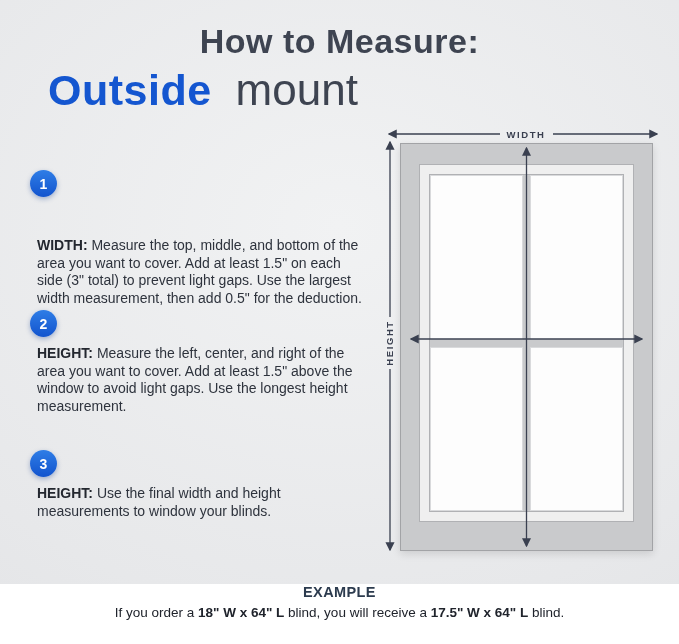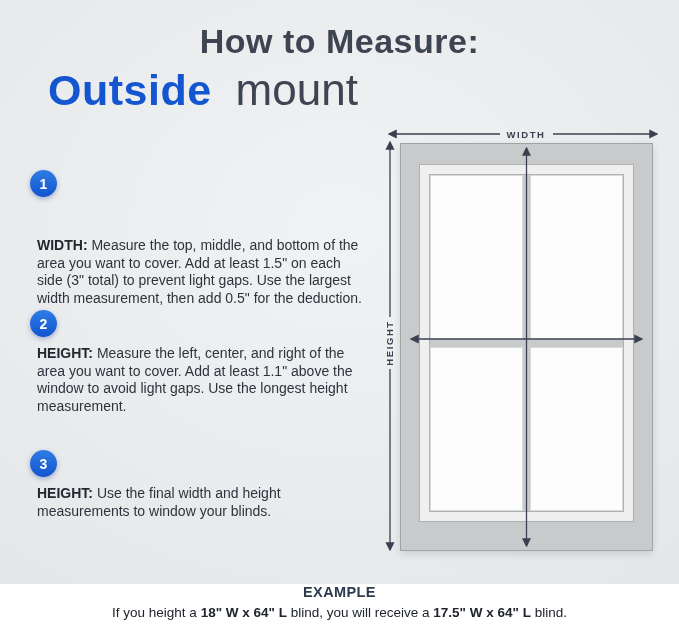--- a/index.html
+++ b/index.html
@@ -81,21 +81,21 @@
   </div>
 
   <div class="step-badge" id="badge1">
     <span>1</span>
   </div>
   <p class="step-text" id="text1"><span class="step-label">WIDTH:</span> <span>Measure the top, middle, and bottom of the area you want to cover. Add at least 1.5" on each side (3" total) to prevent light gaps. Use the largest width measurement, then add 0.5" for the deduction.</span></p>
 
   <div class="step-badge" id="badge2">
     <span>2</span>
   </div>
-  <p class="step-text" id="text2"><span class="step-label">HEIGHT:</span> <span>Measure the left, center, and right of the area you want to cover. Add at least 1.1" above the window to avoid light gaps. Use the longest height measurement.</span></p>
+  <p class="step-text" id="text2"><span class="step-label">HEIGHT:</span> <span>Measure the left, center, and right of the area you want to cover. Add at least 1.5" above the window to avoid light gaps. Use the longest height measurement.</span></p>
 
   <div class="step-badge" id="badge3">
     <span>3</span>
   </div>
   <p class="step-text" id="text3"><span class="step-label">HEIGHT:</span> <span>Use the final width and height measurements to window your blinds.</span></p>
 
   <div class="diagram">
     <div class="window-outer">
       <div class="window-frame">
         <div class="panes">
@@ -132,17 +132,17 @@
       <g stroke="#3a4050" stroke-width="1.3">
         <line x1="148.5" y1="27" x2="148.5" y2="425" marker-start="url(#arrowE)" marker-end="url(#arrowS)"></line>
         <line x1="33" y1="218" x2="264" y2="218" marker-start="url(#arrowE)" marker-end="url(#arrowS)"></line>
       </g>
     </svg>
   </div>
 
   <div class="example">
     <div class="example-heading">EXAMPLE</div>
     <div class="example-text">
-      <span>If you height a </span><span class="example-bold">18" W x 64" L</span><span> blind, you will receive a </span><span class="example-bold">17.5" W x 64" L</span><span> blind.</span>
+      <span>If you order a </span><span class="example-bold">18" W x 64" L</span><span> blind, you will receive a </span><span class="example-bold">17.5" W x 64" L</span><span> blind.</span>
     </div>
   </div>
 
 </div>
 
 </body></html>

